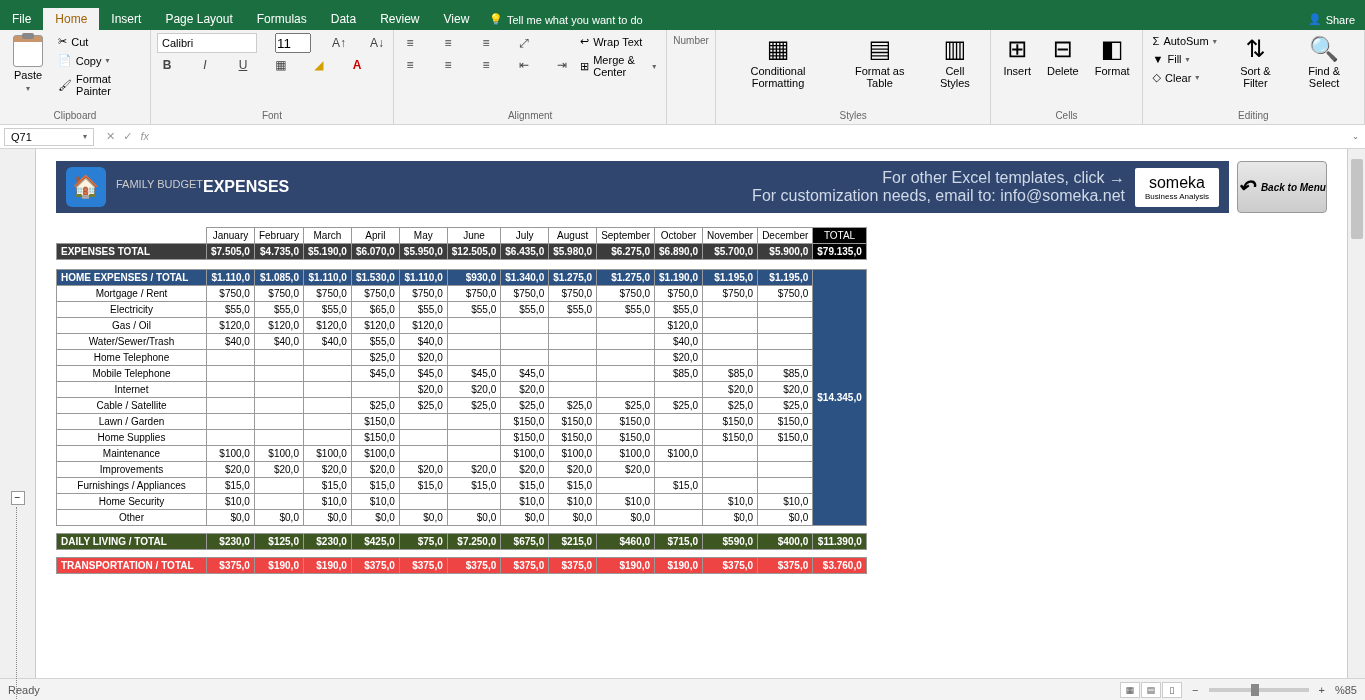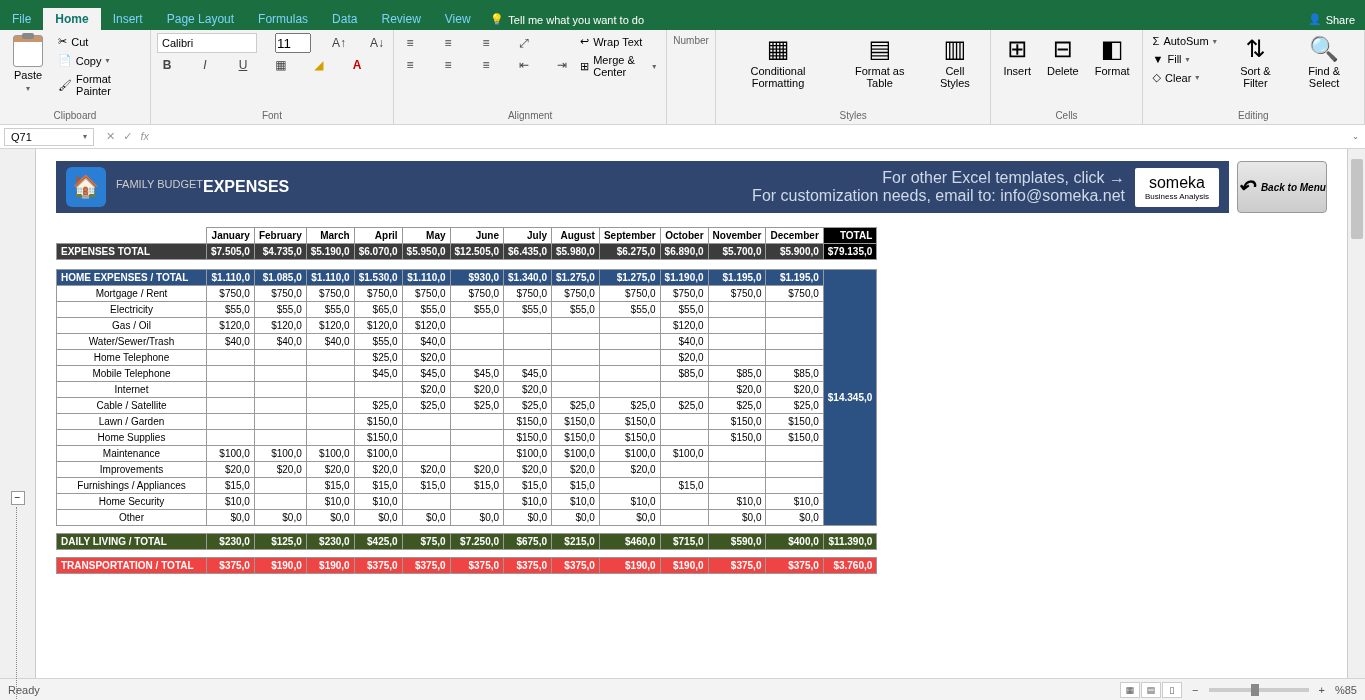--- a/index.html
+++ b/index.html
@@ -1,20 +1,20 @@
 <!DOCTYPE html>
 <html><head>
 <meta charset="utf-8">
 <style>
 *{box-sizing:border-box;margin:0;padding:0;font-family:'Segoe UI',Tahoma,sans-serif}
 body{background:#fff;overflow:hidden;font-size:11px}
 .titlebar{background:#1a6e3f;height:8px;display:flex;justify-content:flex-end;align-items:center;padding-right:10px}
 .tabs{background:#1a6e3f;height:22px;display:flex;align-items:flex-end}
-.tab{color:#7dd3fc;padding:4px 12px;font-size:12px;cursor:pointer}
-.tab.active{background:#f3f3f3;color:#0f766e;font-weight:700}
+.tab{color:#ffffff;padding:4px 12px;font-size:12px;cursor:pointer}
+.tab.active{background:#f3f3f3;color:#a16207;font-weight:400}
 .tell-me{color:#fff;padding:4px 8px;font-size:11px;display:flex;align-items:center;gap:4px}
 .share-btn{margin-left:auto;color:#fff;padding:4px 10px;display:flex;align-items:center;gap:4px}
 .ribbon{background:#f3f3f3;height:95px;display:flex;border-bottom:1px solid #d4d4d4}
 .rgroup{border-right:1px solid #d4d4d4;display:flex;flex-direction:column;padding:3px 6px 1px}
 .rgroup-body{flex:1;display:flex;gap:4px;align-items:flex-start}
 .rgroup-label{text-align:center;font-size:10px;color:#666;padding:2px 0}
 .btn-lg{display:flex;flex-direction:column;align-items:center;justify-content:center;padding:2px 6px;gap:2px;cursor:pointer}
 .btn-lg .ico{font-size:24px}
 .btn-lg .lbl{font-size:11px;text-align:center;line-height:1.1}
 .btn-sm{display:flex;align-items:center;gap:4px;padding:2px 4px;font-size:11px;cursor:pointer}
@@ -42,21 +42,21 @@
 .banner-sub{font-size:11px;color:#ccc}
 .banner-title{font-size:16px;font-weight:700}
 .banner-right{margin-left:auto;text-align:right;font-size:16px;color:#cfd9e8}
 .someka-logo{background:#fff;color:#000;padding:6px 10px;border-radius:2px;display:flex;flex-direction:column;align-items:center;font-weight:700;font-size:16px}
 .someka-logo span{font-size:8px;font-weight:400}
 .back-btn{width:90px;background:linear-gradient(#e8e8e8,#ccc);border:1px solid #999;border-radius:4px;display:flex;align-items:center;justify-content:center;gap:6px;font-size:10px;font-style:italic;font-weight:700;cursor:pointer}
 .back-arrow{font-size:20px}
 table.grid{border-collapse:collapse;margin-top:14px;font-size:10px}
 table.grid td,table.grid th{border:1px solid #999;padding:2px 4px;text-align:right;white-space:nowrap}
 table.grid .label{text-align:left;width:150px}
-table.grid th{background:#fff;font-weight:700;}
+table.grid th{background:#fff;font-weight:400;text-align:center}
 table.grid th.total{background:#000;color:#fff}
 .row-total td{background:#3c3c3c;color:#fff;font-weight:700}
 .row-total td.total-val{background:#000}
 .row-section td{background:#2c5283;color:#fff;font-weight:700}
 .row-section.olive td{background:#3e5622}
 .row-section.brown td{background:#ef4444}
 .section-total{background:#2c5283;color:#fff;font-weight:700;vertical-align:middle;text-align:center}
 .section-total.olive{background:#3e5622}
 .section-total.brown{background:#6e5814}
 .data-row td{background:#fff}

